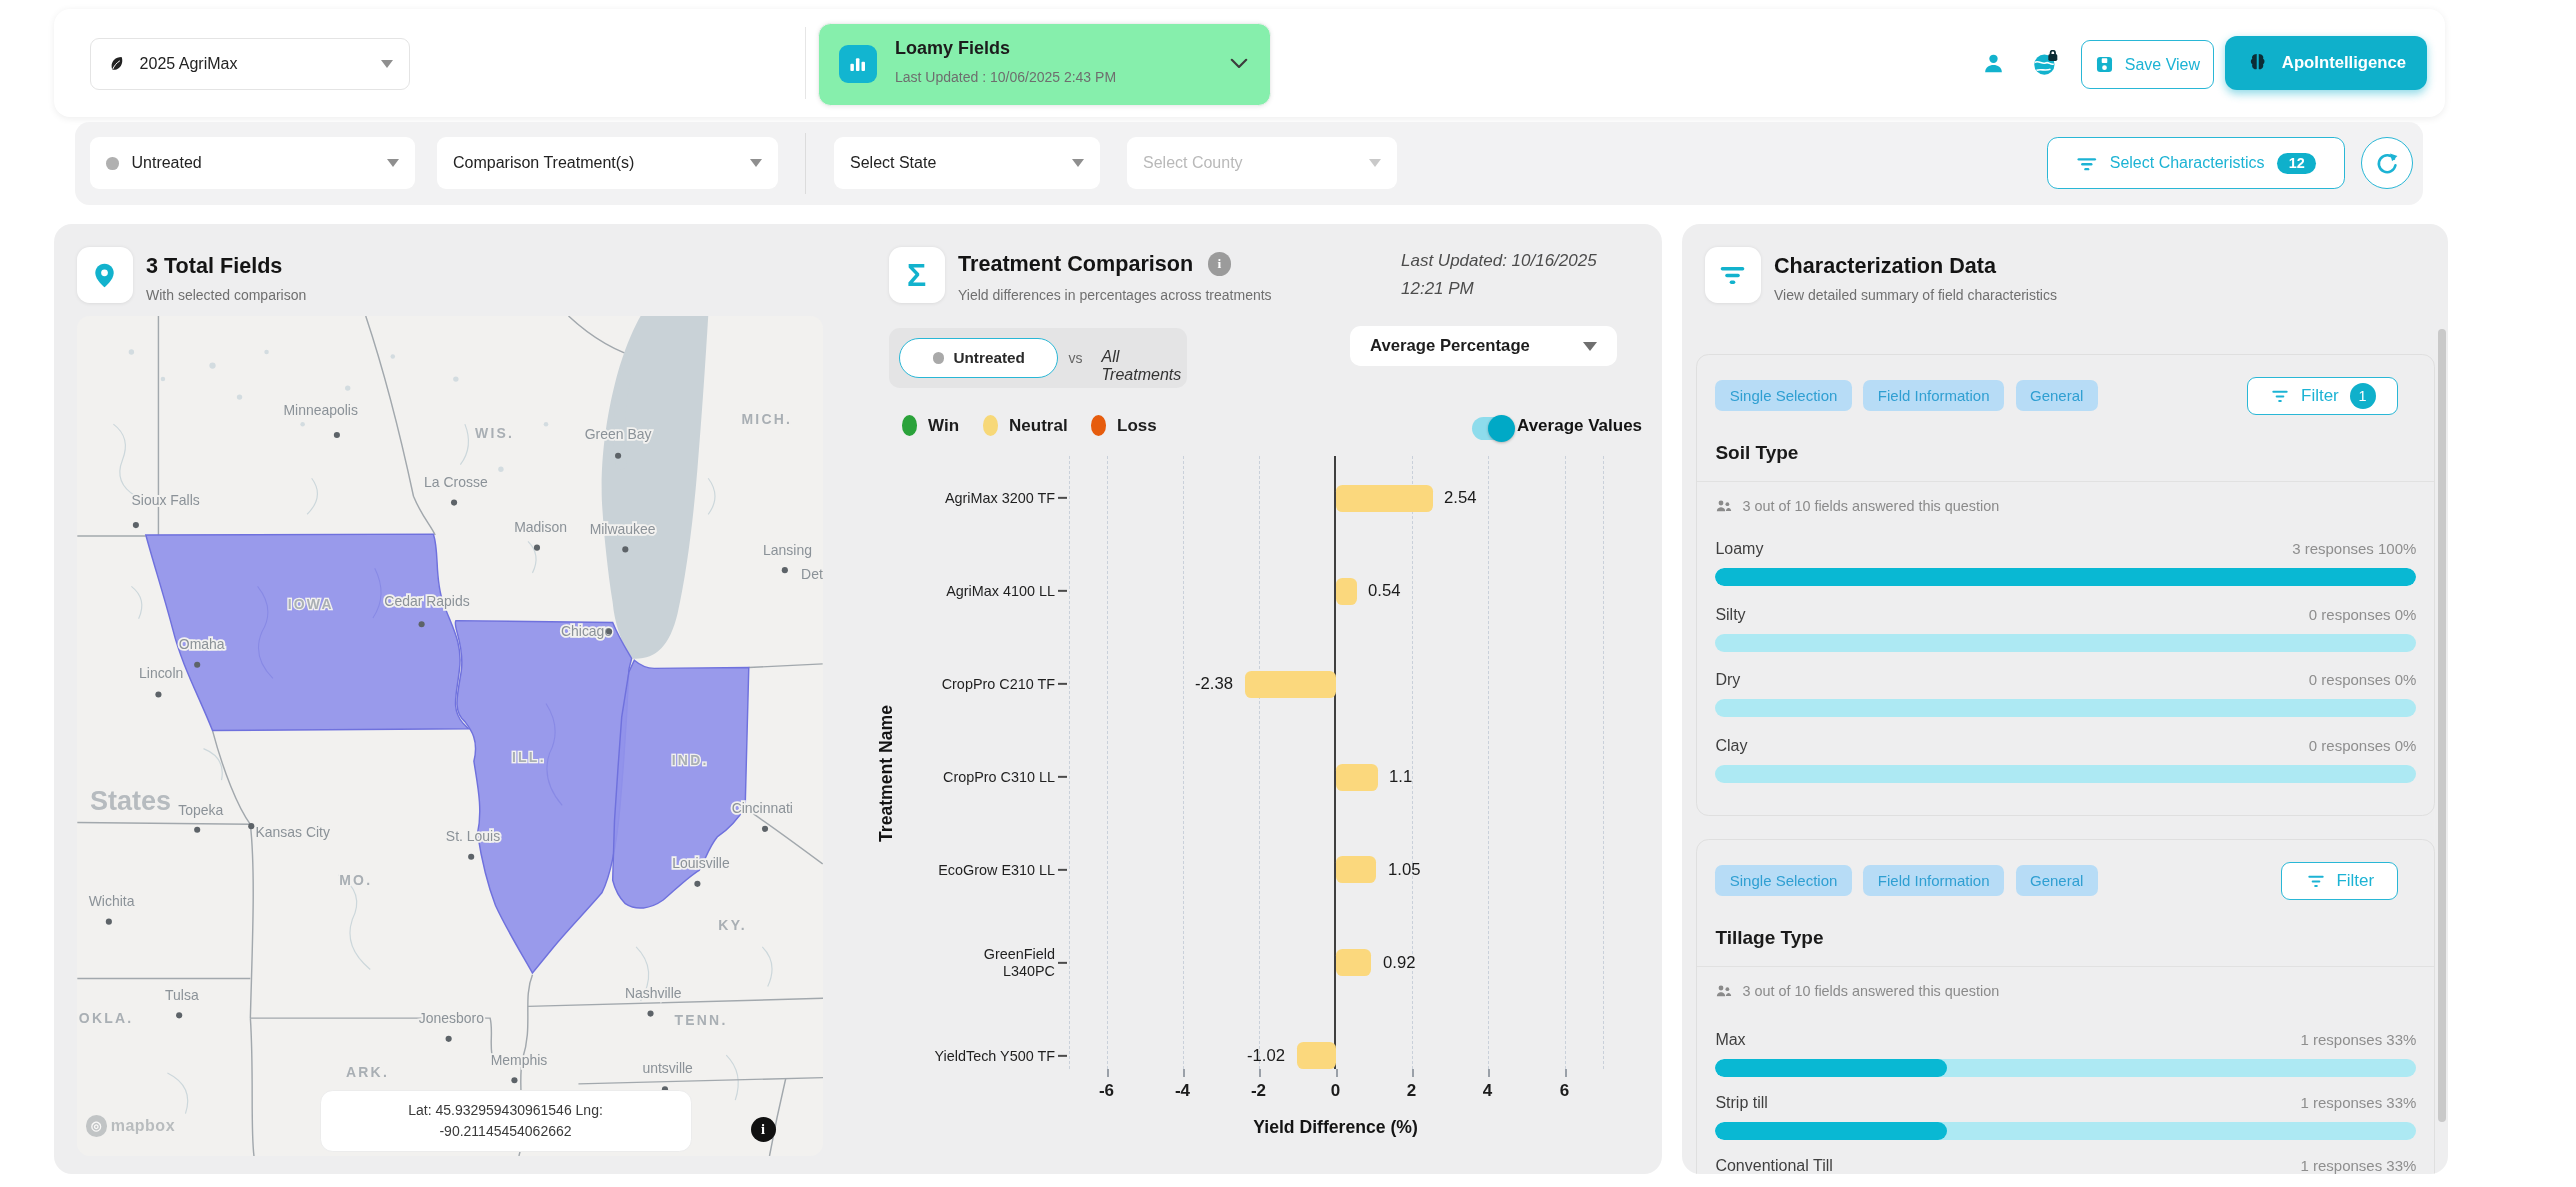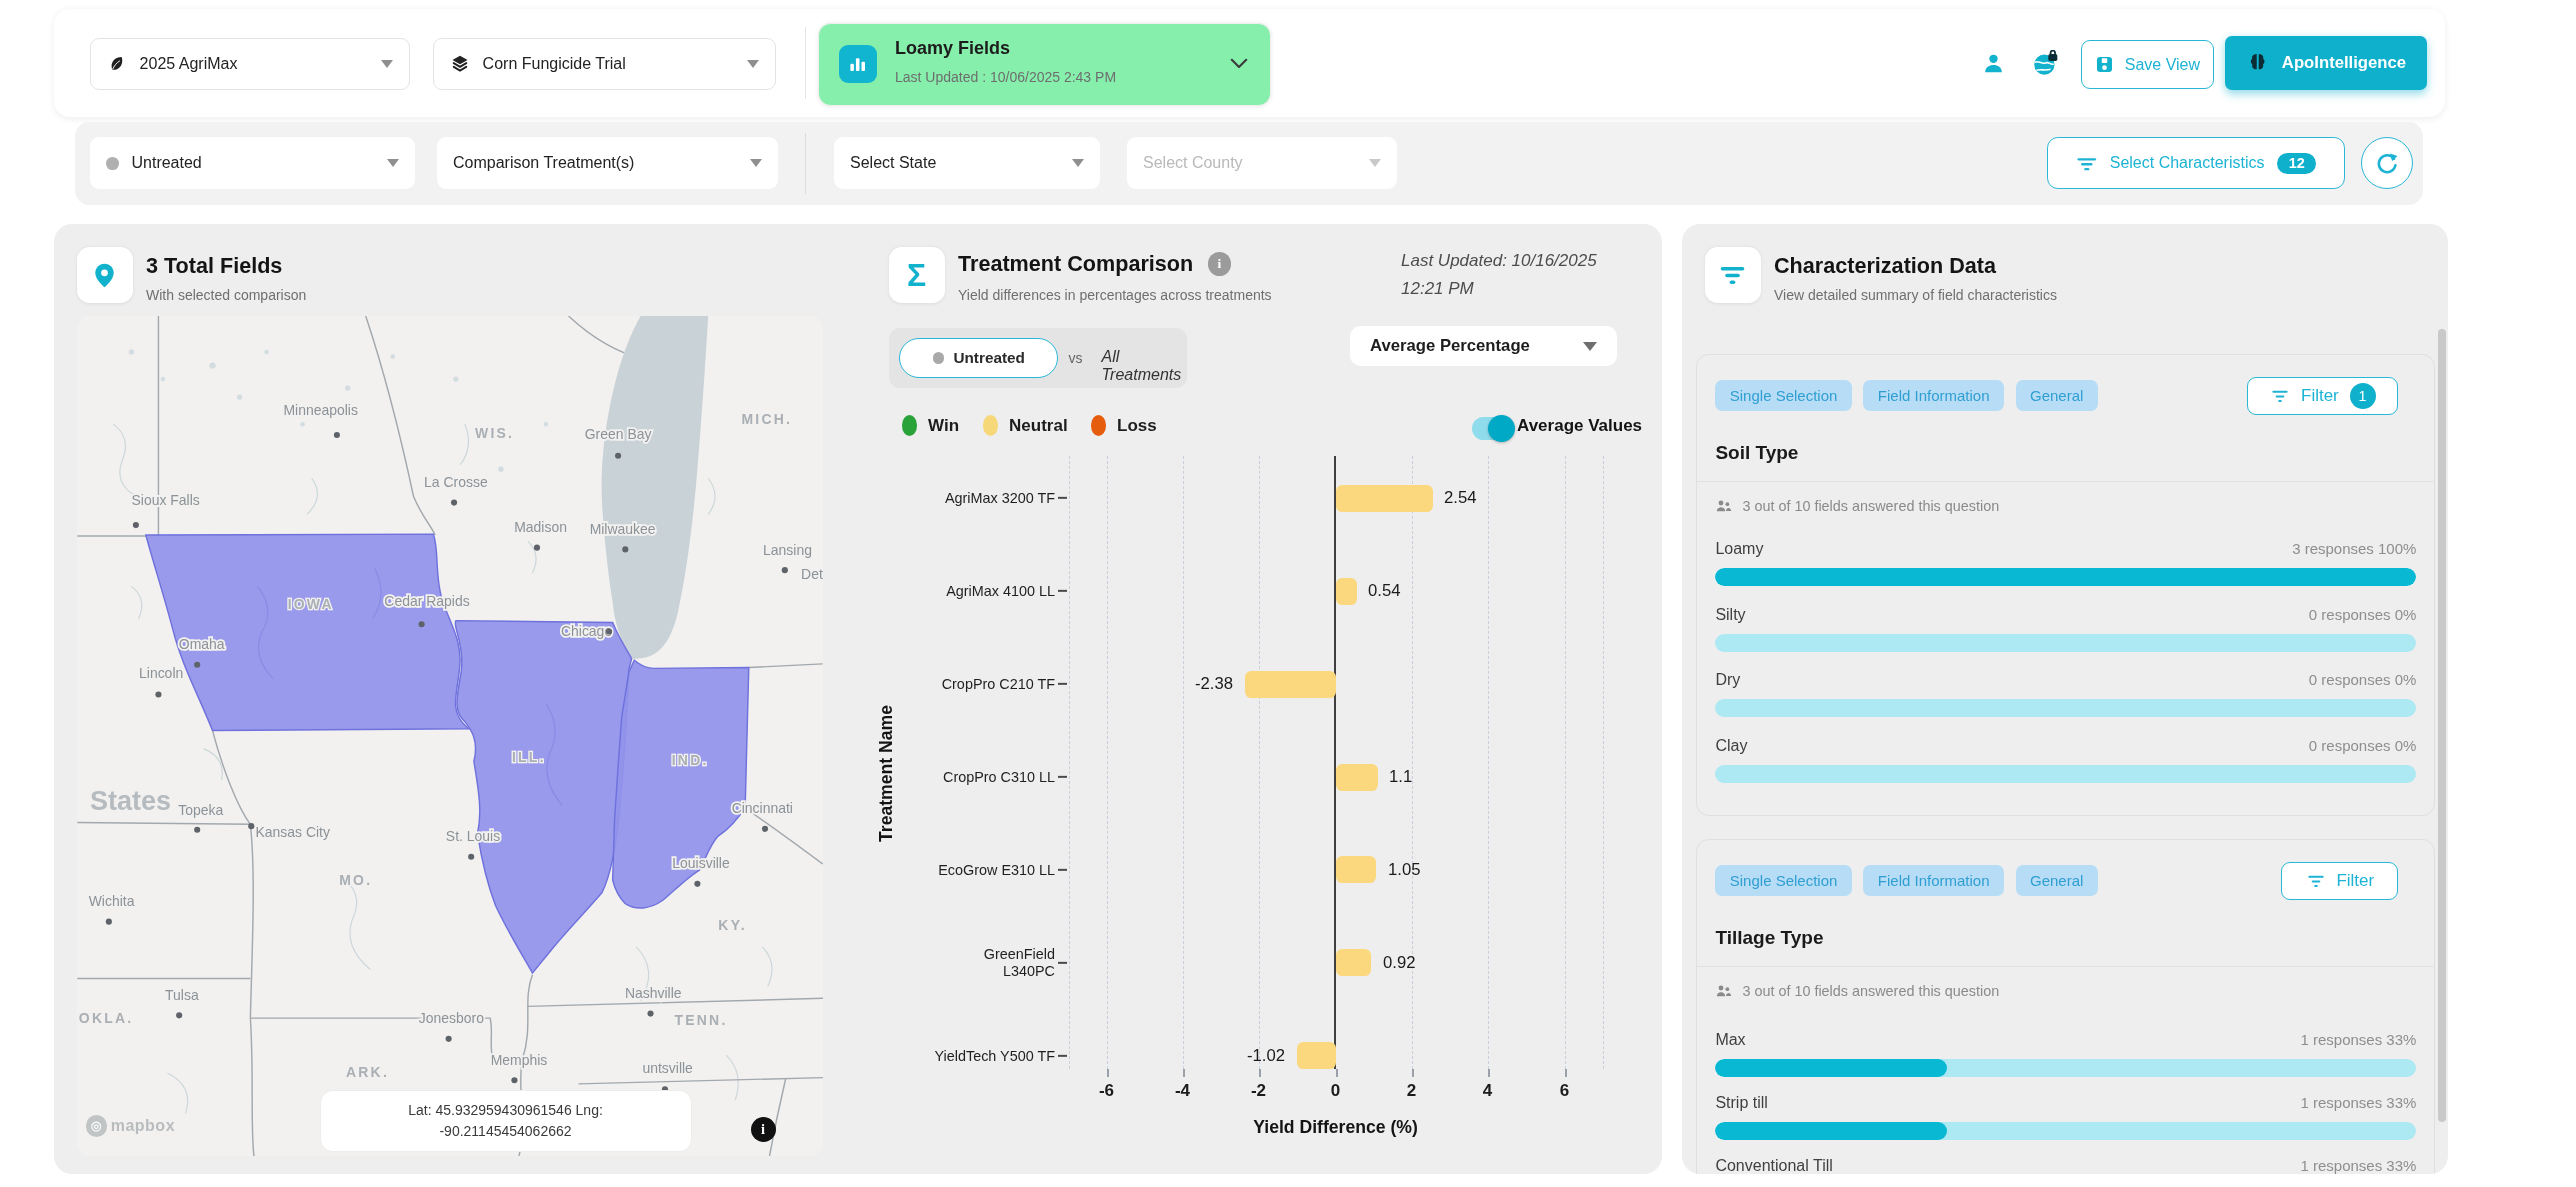--- a/index.html
+++ b/index.html
@@ -24,21 +24,21 @@
   .ds-title{position:absolute;left:76px;top:14.4px;font-size:18px;font-weight:bold;color:#1c1c1c;}
   .ds-sub{position:absolute;left:76px;top:45px;font-size:14px;color:#6e6e6e;}
   .ds-chev{position:absolute;right:21.6px;top:34px;}
   .icon-btn{position:absolute;width:41px;height:41px;border-radius:9px;display:flex;align-items:center;
       justify-content:center;cursor:pointer;background:transparent;border:none;}
   .btn-user{left:1919px;top:34px;}
   .btn-globe{left:1971px;top:34px;}
   .btn-save{position:absolute;left:2027px;top:31px;width:133px;height:49px;border:1.4px solid #29b7d6;
       border-radius:9px;background:#fff;display:flex;align-items:center;justify-content:center;gap:10.8px;
       color:#1cb3d4;font-size:16px;cursor:pointer;}
-  .btn-apo{position:absolute;left:2171px;top:27px;width:202px;height:54px;border:none;border-radius:7px;
+  .btn-apo{position:absolute;left:2171px;top:27px;width:202px;height:54px;border:none;border-radius:12px;
       background:#0fb0cb;box-shadow:0 3.6px 9px rgba(15,176,203,.45);display:flex;align-items:center;
       justify-content:center;gap:12.6px;color:#fff;font-size:16.7px;font-weight:600;cursor:pointer;text-align:center;}
   
   .filterbar{position:absolute;left:75px;top:122px;width:2348px;height:83px;background:#f2f2f3;border-radius:14.4px;}
   .fdd{position:absolute;top:15.3px;height:52px;display:flex;align-items:center;gap:12.6px;background:#fff;
       border-radius:9px;padding:0 16px;box-sizing:border-box;font-size:16px;color:#232323;cursor:pointer;}
   .fdd .caret{margin-left:auto;width:0;height:0;border-left:6.3px solid transparent;border-right:6.3px solid transparent;
       border-top:8px solid #8f8f8f;}
   .fdd-treat{left:15.3px;width:325px;}
   .fdd-comp{left:362px;width:341px;}
@@ -155,29 +155,20 @@
 
   <header class="topbar">
     <div class="dd dd-season">
       <svg width="20" height="20" viewBox="0 0 24 24">
         <path d="M17.5 3.5 C10 3.5 5.5 8.5 5.5 14.5 C5.5 16.2 5.9 17.6 6.4 18.9 C12 19.6 16.6 16.6 18 10.8 C18.7 8.2 18.3 5.5 17.5 3.5 Z" fill="#222"></path>
         <path d="M6.8 18.4 C8.4 14.6 11.4 10.6 15.4 8.2" stroke="#fff" stroke-width="1.2" fill="none"></path>
       </svg>
       <span>2025 AgriMax</span>
       <i class="caret"></i>
     </div>
-    <div class="dd dd-trial">
-      <svg width="20" height="20" viewBox="0 0 24 24">
-        <path d="M12 2 L21 7.2 L12 12.4 L3 7.2 Z" fill="#222"></path>
-        <path d="M4.5 11 L12 15.4 L19.5 11" stroke="#222" stroke-width="2.4" fill="none" stroke-linecap="round"></path>
-        <path d="M4.5 15.4 L12 19.8 L19.5 15.4" stroke="#222" stroke-width="2.4" fill="none" stroke-linecap="round"></path>
-      </svg>
-      <span>Corn Fungicide Trial</span>
-      <i class="caret"></i>
-    </div>
     <div class="vdiv"></div>
     <div class="dataset-card">
       <span class="ds-icon">
         <svg width="23.4" height="23.4" viewBox="0 0 24 24">
           <rect x="4.5" y="12" width="3.6" height="7.5" rx="1" fill="#fff"></rect>
           <rect x="10.2" y="6.5" width="3.6" height="13" rx="1" fill="#fff"></rect>
           <rect x="15.9" y="10" width="3.6" height="9.5" rx="1" fill="#fff"></rect>
         </svg>
       </span>
       <div class="ds-title">Loamy Fields</div>

